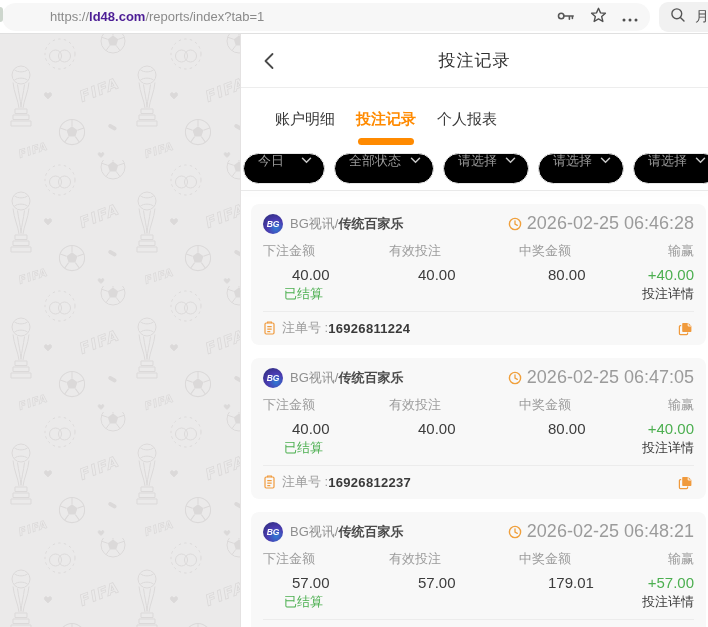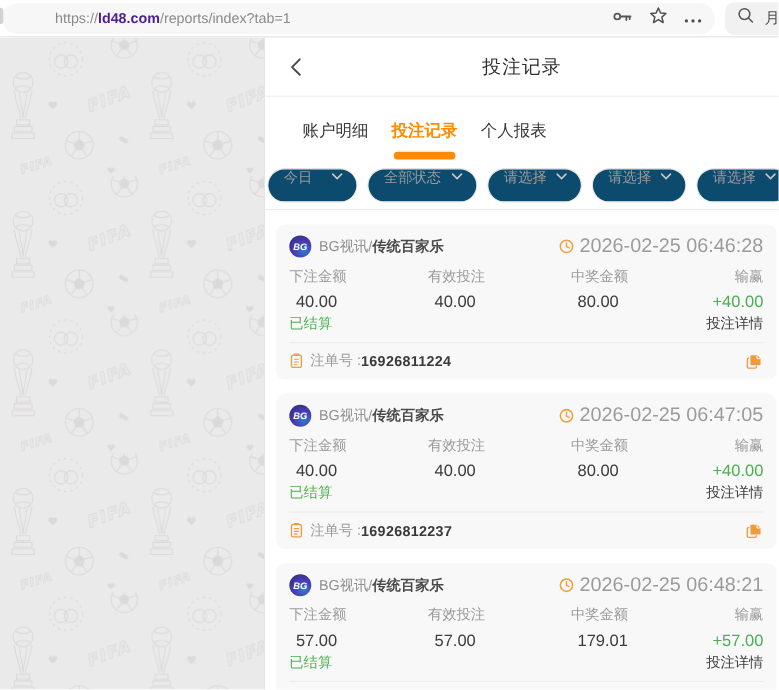--- a/index.html
+++ b/index.html
@@ -34,21 +34,21 @@
   .page-title { font-size:17px; color:#2e2e2e; font-weight:500; letter-spacing:1px; }
 
   .tabs { height:62px; flex:none; display:flex; gap:21px; padding:0 34px; align-items:center; }
   .tab { font-size:15px; color:#383838; position:relative; height:100%;
          display:flex; align-items:center; cursor:pointer; }
   .tab.active { color:#ff8a00; font-weight:bold; }
   .tab.active::after { content:""; position:absolute; left:50%; transform:translateX(-50%);
                        bottom:5px; width:56px; height:7px; border-radius:4px; background:#ff8a00; }
 
   .filters { flex:none; display:flex; gap:9px; padding:3px 0 6px 2px; }
-  .pill { flex:none; height:31px; border:1px solid #e7e7e7; border-radius:16px; background:#0c4a6e;
+  .pill { flex:none; height:31px; border:1px solid #e7e7e7; border-radius:16px; background:#000000;
           display:flex; align-items:center; justify-content:space-between;
           padding:0 12px 16px 14px; font-size:13px; color:#9a9a9a; cursor:pointer; }
   .pill:nth-child(1){ width:82px; }
   .pill:nth-child(2){ width:100px; }
   .pill:nth-child(3),.pill:nth-child(4),.pill:nth-child(5){ width:86px; }
 
   .filter-divider { flex:none; height:1px; background:#e9e9e9; box-shadow:0 3px 5px rgba(0,0,0,.05); }
 
   
   .cards { flex:1; padding-top:13px; display:flex; flex-direction:column; gap:13px; overflow:hidden; }
@@ -58,25 +58,25 @@
              background:radial-gradient(circle at 65% 70%, #2f7bd4 0%, #4a3bb0 45%, #272a6e 100%);
              color:#fff; font-size:8.5px; font-weight:bold; font-style:italic;
              display:flex; align-items:center; justify-content:center; margin-right:7px;text-align:right; }
   .game-name { font-size:13px; color:#8f8f8f; }
   .game-name .game { color:#4a4a4a; font-weight:600; }
   .card-time { margin-left:auto; display:flex; align-items:center; gap:5px;
                font-size:18px; color:#9b9b9b; }
   .card-grid { display:grid; grid-template-columns:126px 130px 1fr auto; margin-top:8px; }
   .lbl { font-size:13px; color:#9b9b9b; }
   .lbl.r, .val.r { text-align:right; }
-  .val { font-size:15px; color:#3c3c3c; margin-top:6px; padding-left:6px; }
+  .val { font-size:15px; color:#3c3c3c; margin-top:6px; padding-left:6px;margin-left:23px; }
   .val.r { padding-left:0; }
   .val.profit { color:#4caf50; }
   .card-status { display:flex; justify-content:space-between; margin-top:2px; align-items:center; }
-  .status { font-size:13px; color:#4caf50; }
+  .status { font-size:13px; color:#4caf50;margin-left:21px; }
   .detail-link { font-size:13px; color:#3c3c3c; cursor:pointer; }
   .card-divider { height:1px; background:#ececec; margin:8px 0 7px; }
   .card-order { display:flex; align-items:center; }
   .order-label { font-size:13px; color:#9b9b9b; margin-left:6px; }
   .order-no { font-size:13px; color:#3a3a3a; font-weight:600; letter-spacing:.3px; }
   .copy-btn { margin-left:auto; width:18px; height:18px; display:flex; align-items:center;
               justify-content:center; cursor:pointer; }
 </style>
 </head>
 <body>

